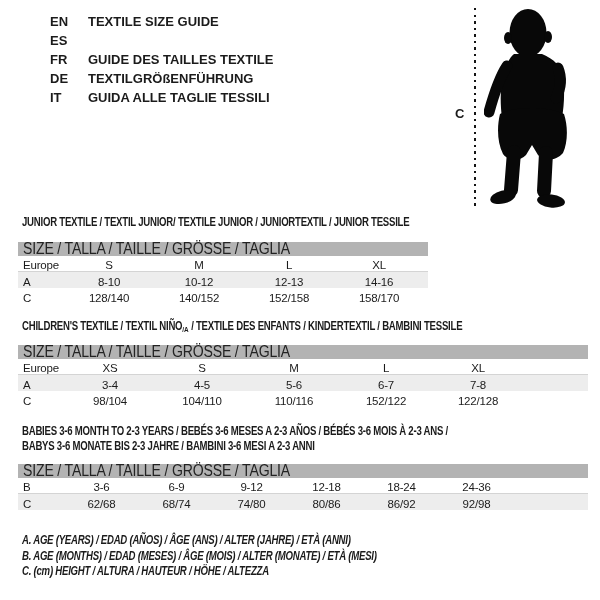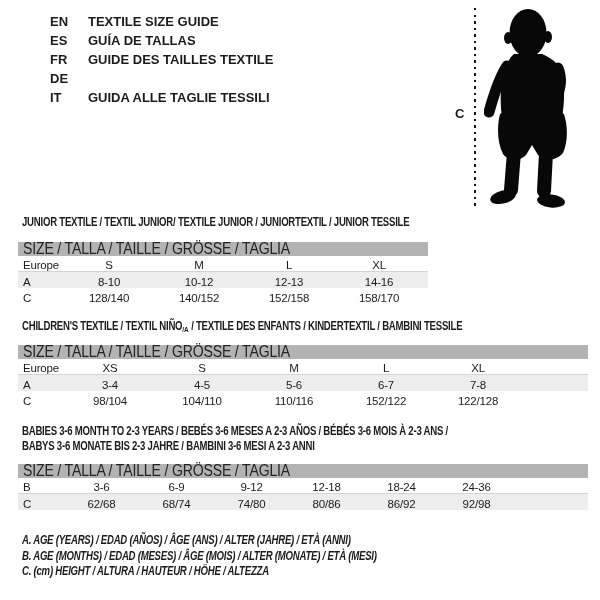--- a/index.html
+++ b/index.html
@@ -47,28 +47,28 @@
 
 <div class="page">
 
   <div class="langs">
     <div class="lang-row">
       <span class="lang-code">EN</span>
       <span class="lang-title">TEXTILE SIZE GUIDE</span>
     </div>
     <div class="lang-row">
       <span class="lang-code">ES</span>
-      <span class="lang-title">GUÍA DE TALLAS</span>
     </div>
     <div class="lang-row">
       <span class="lang-code">FR</span>
       <span class="lang-title">GUIDE DES TAILLES TEXTILE</span>
     </div>
     <div class="lang-row">
       <span class="lang-code">DE</span>
+      <span class="lang-title">TEXTILGRÖßENFÜHRUNG</span>
     </div>
     <div class="lang-row">
       <span class="lang-code">IT</span>
       <span class="lang-title">GUIDA ALLE TAGLIE TESSILI</span>
     </div>
   </div>
 
   <div class="dotline"></div>
   <div class="measure-c">C</div>
   <svg class="baby" viewBox="0 0 112 208" aria-hidden="true">

